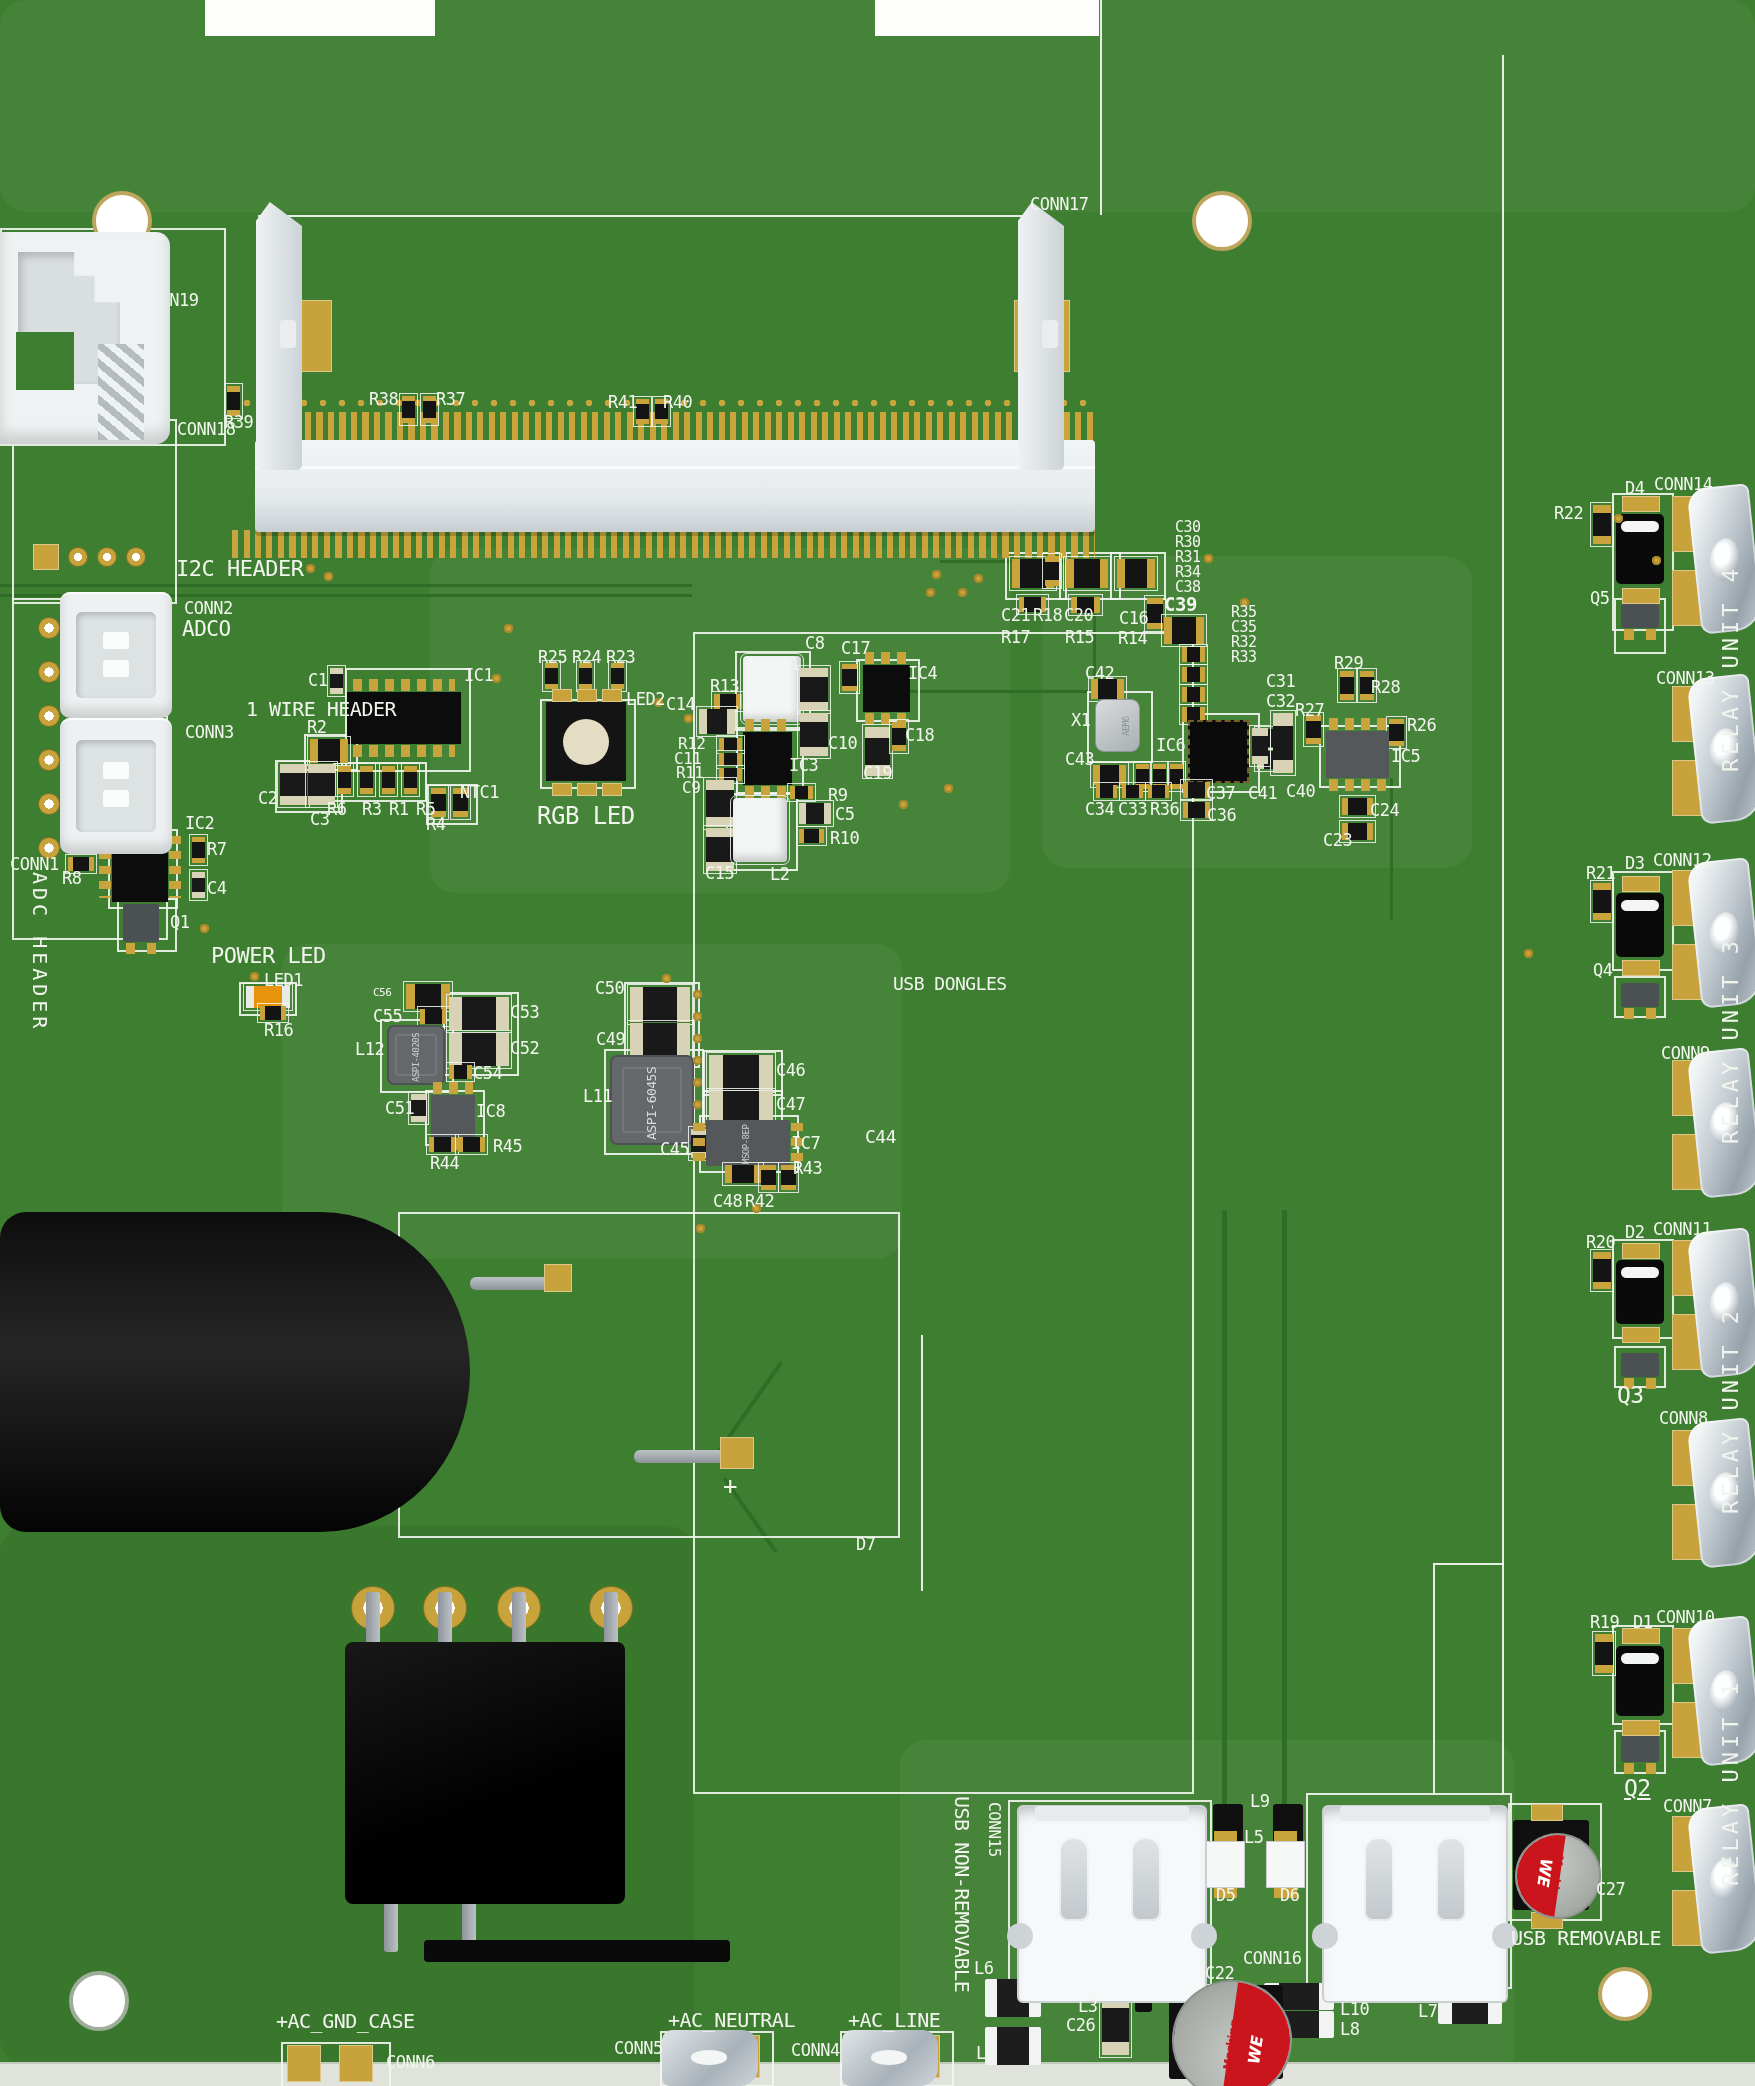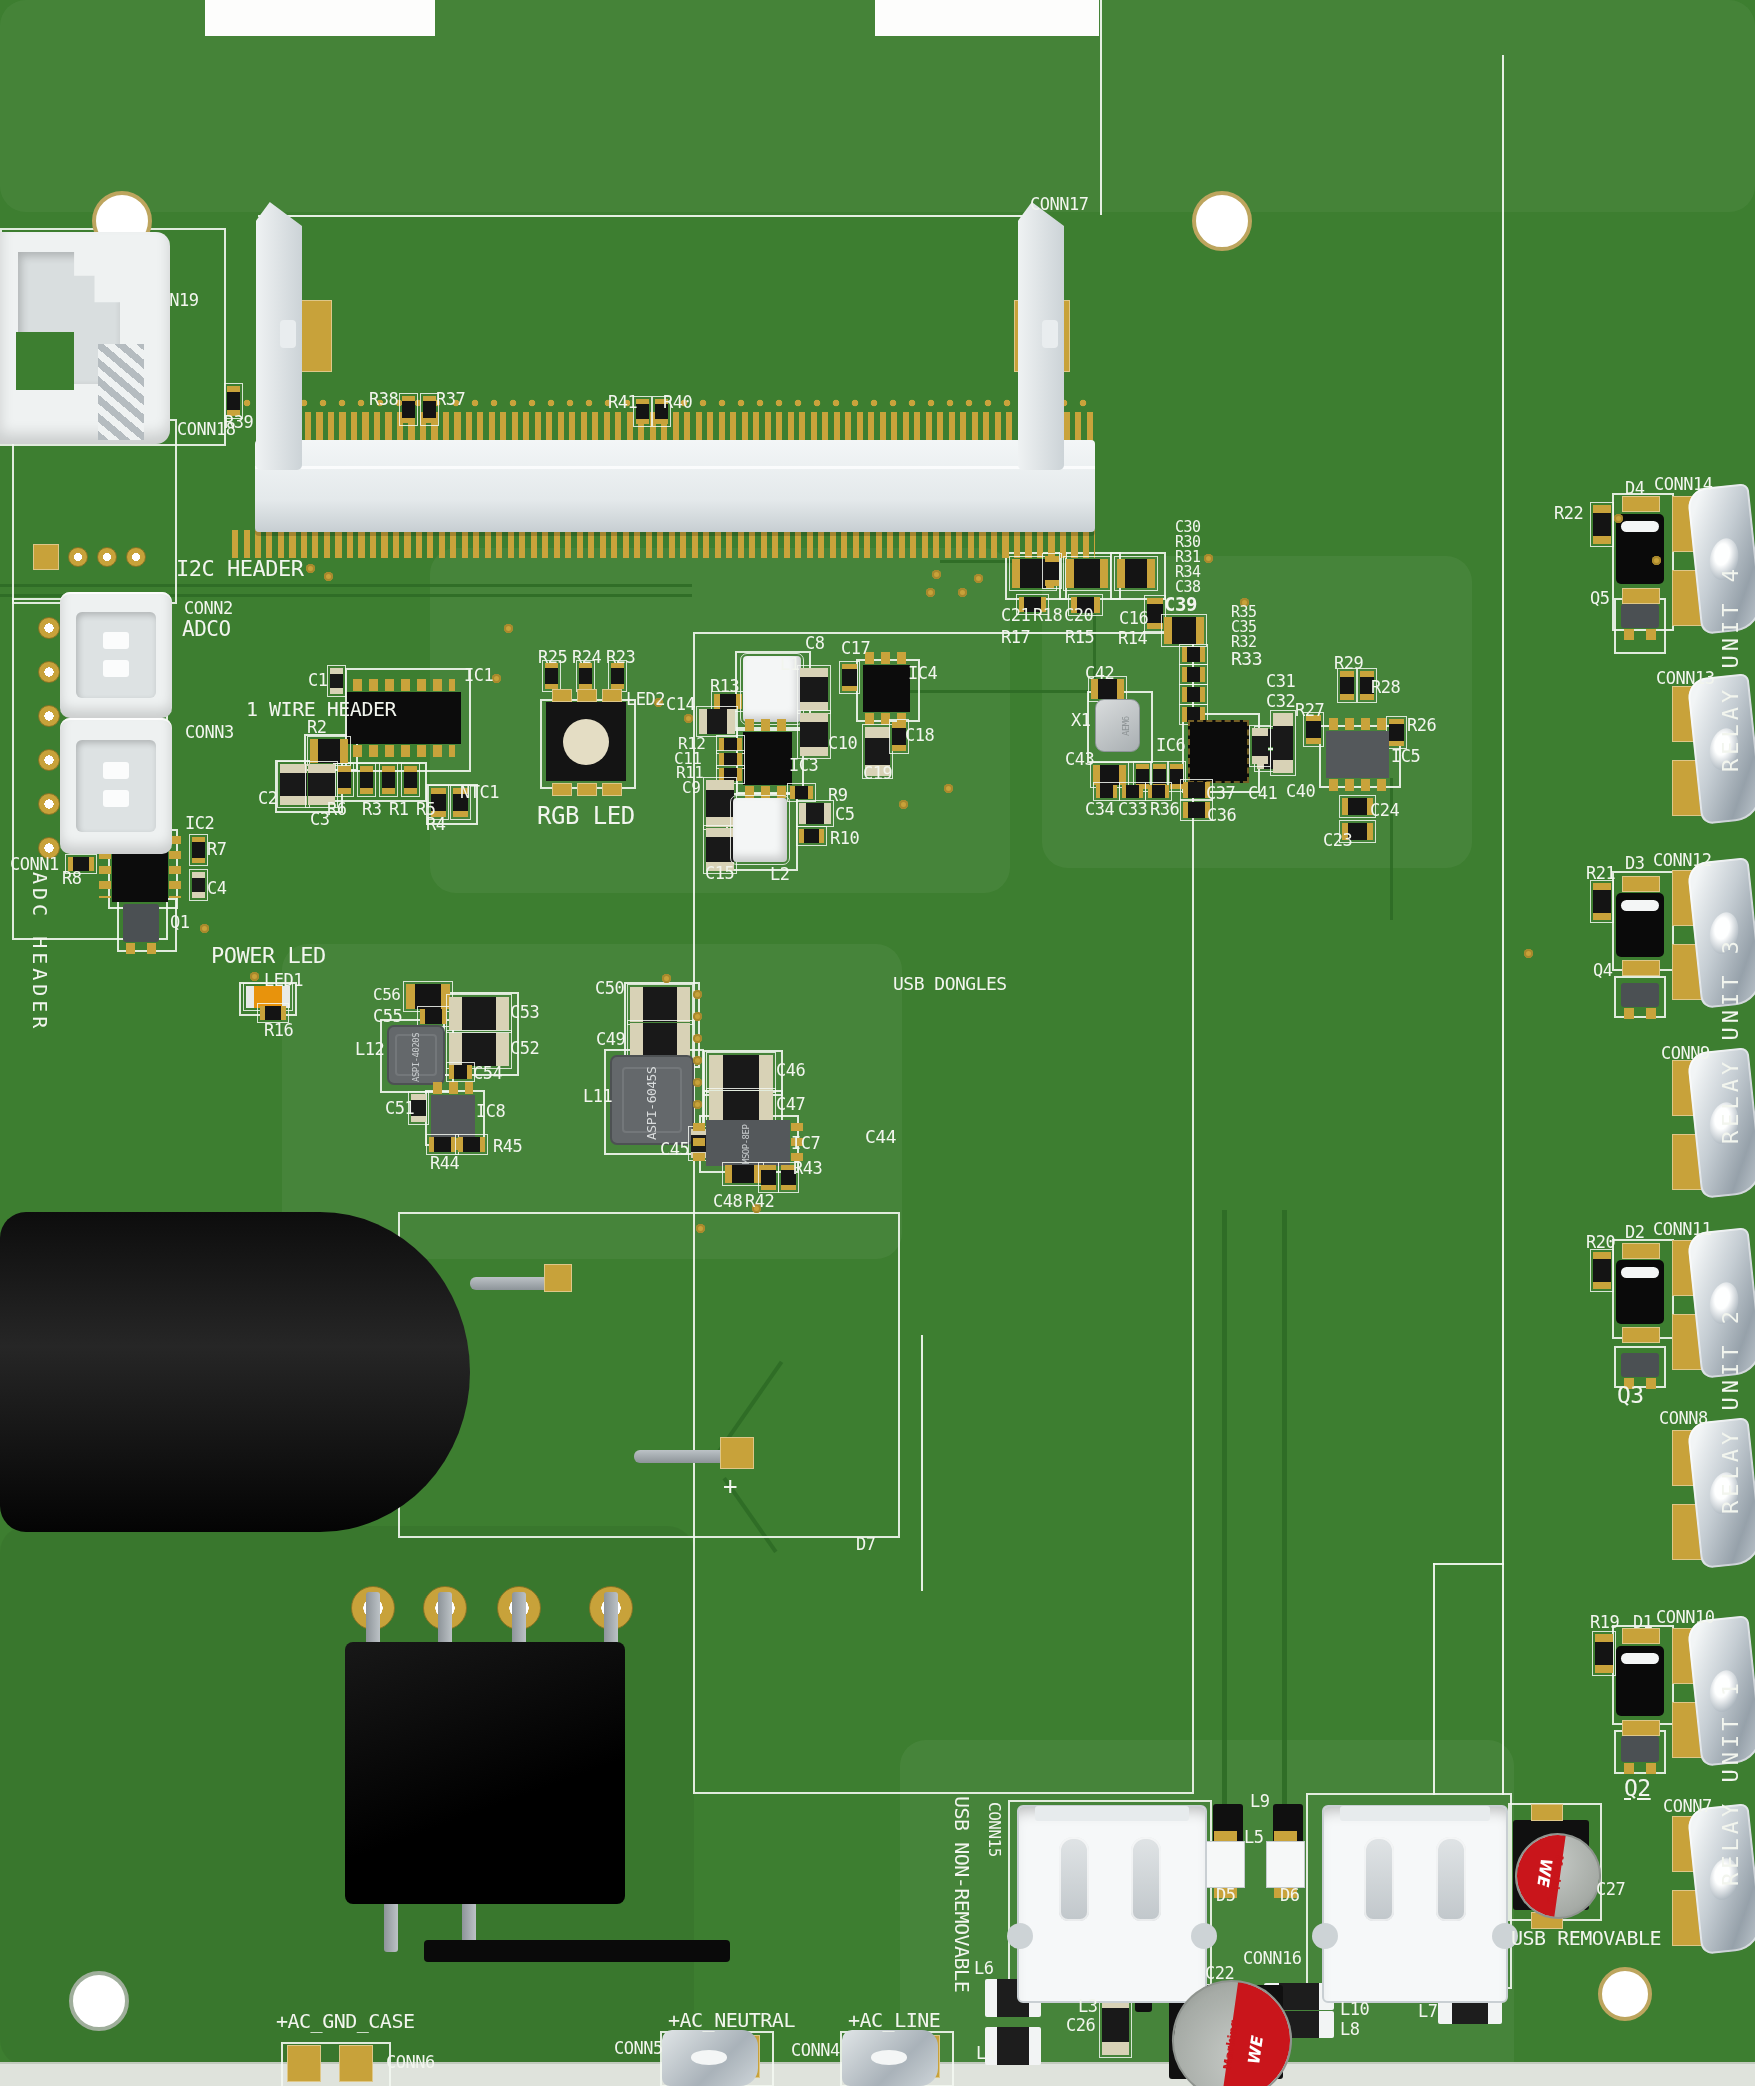--- a/index.html
+++ b/index.html
@@ -521,21 +521,21 @@
       <div class="lbl" style="left: 1118px; top: 630px; font-size: 17px;">R14</div>
       <div class="lbl" style="left: 1175px; top: 520px; font-size: 15px;">C30</div>
       <div class="lbl" style="left: 1175px; top: 535px; font-size: 15px;">R30</div>
       <div class="lbl" style="left: 1175px; top: 550px; font-size: 15px;">R31</div>
       <div class="lbl" style="left: 1175px; top: 565px; font-size: 15px;">R34</div>
       <div class="lbl" style="left: 1175px; top: 580px; font-size: 15px;">C38</div>
       <div class="lbl" style="left: 1164px; top: 595px; font-size: 19px; font-weight: bold;">C39</div>
       <div class="lbl" style="left: 1231px; top: 605px; font-size: 15px;">R35</div>
       <div class="lbl" style="left: 1231px; top: 620px; font-size: 15px;">C35</div>
       <div class="lbl" style="left: 1231px; top: 635px; font-size: 15px;">R32</div>
-      <div class="lbl" style="left: 1231px; top: 650px; font-size: 18px;">R33</div>
+      <div class="lbl" style="left: 1231px; top: 650px; font-size: 15px;">R33</div>
       <div class="lbl" style="left: 1266px; top: 673px; font-size: 17px;">C31</div>
       <div class="lbl" style="left: 1266px; top: 693px; font-size: 17px;">C32</div>
       <div class="lbl" style="left: 1295px; top: 702px; font-size: 17px;">R27</div>
       <div class="lbl" style="left: 1334px; top: 655px; font-size: 17px;">R29</div>
       <div class="lbl" style="left: 1371px; top: 679px; font-size: 17px;">R28</div>
       <div class="lbl" style="left: 1407px; top: 717px; font-size: 17px;">R26</div>
       <div class="lbl" style="left: 1391px; top: 748px; font-size: 17px;">IC5</div>
       <div class="lbl" style="left: 1370px; top: 802px; font-size: 17px;">C24</div>
       <div class="lbl" style="left: 1323px; top: 832px; font-size: 17px;">C23</div>
       <div class="lbl" style="left: 1286px; top: 783px; font-size: 17px;">C40</div>
@@ -566,21 +566,21 @@
       <div class="lbl" style="left: 1653px; top: 1221px; font-size: 17px;">CONN11</div>
       <div class="lbl" style="left: 1617px; top: 1384px; font-size: 23px;">Q3</div>
       <div class="lbl" style="left: 1659px; top: 1410px; font-size: 17px;">CONN8</div>
       <div class="lbl" style="left: 1720px; top: 1514px; font-size: 22px; transform: rotate(-90deg); letter-spacing: 4px;">RELAY UNIT 2</div>
       <div class="lbl" style="left: 1590px; top: 1614px; font-size: 17px;">R19</div>
       <div class="lbl" style="left: 1633px; top: 1614px; font-size: 17px;">D1</div>
       <div class="lbl" style="left: 1656px; top: 1609px; font-size: 17px;">CONN10</div>
       <div class="lbl" style="left: 1624px; top: 1777px; font-size: 23px; text-decoration: underline;">Q2</div>
       <div class="lbl" style="left: 1663px; top: 1798px; font-size: 17px;">CONN7</div>
       <div class="lbl" style="left: 1720px; top: 1886px; font-size: 22px; transform: rotate(-90deg); letter-spacing: 4px;">RELAY UNIT 1</div>
-      <div class="lbl" style="left: 373px; top: 987px; font-size: 16px; text-align: right;">C56</div>
+      <div class="lbl" style="left: 373px; top: 987px; font-size: 11px; text-align: right;">C56</div>
       <div class="lbl" style="left: 373px; top: 1008px; font-size: 17px;">C55</div>
       <div class="lbl" style="left: 510px; top: 1004px; font-size: 17px;">C53</div>
       <div class="lbl" style="left: 510px; top: 1040px; font-size: 17px;">C52</div>
       <div class="lbl" style="left: 473px; top: 1065px; font-size: 17px;">C54</div>
       <div class="lbl" style="left: 355px; top: 1041px; font-size: 17px;">L12</div>
       <div class="lbl" style="left: 385px; top: 1100px; font-size: 17px;">C51</div>
       <div class="lbl" style="left: 476px; top: 1103px; font-size: 17px;">IC8</div>
       <div class="lbl" style="left: 493px; top: 1138px; font-size: 17px;">R45</div>
       <div class="lbl" style="left: 430px; top: 1155px; font-size: 17px;">R44</div>
       <div class="lbl" style="left: 595px; top: 980px; font-size: 17px;">C50</div>

